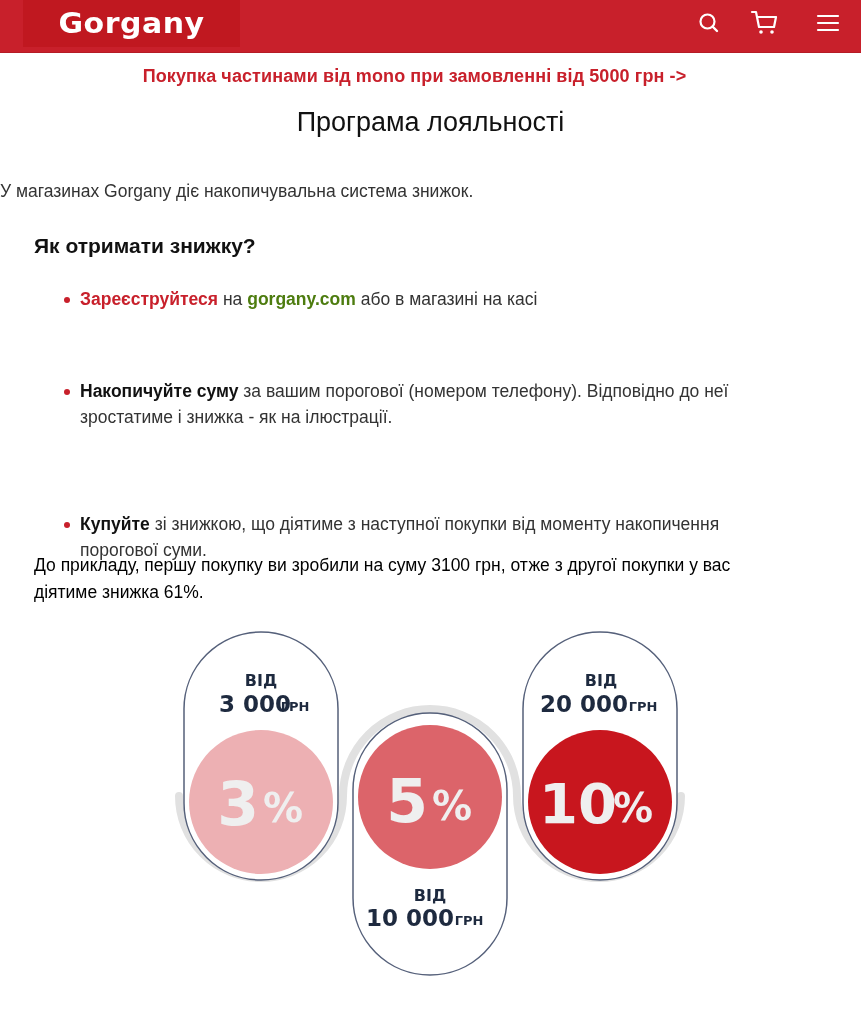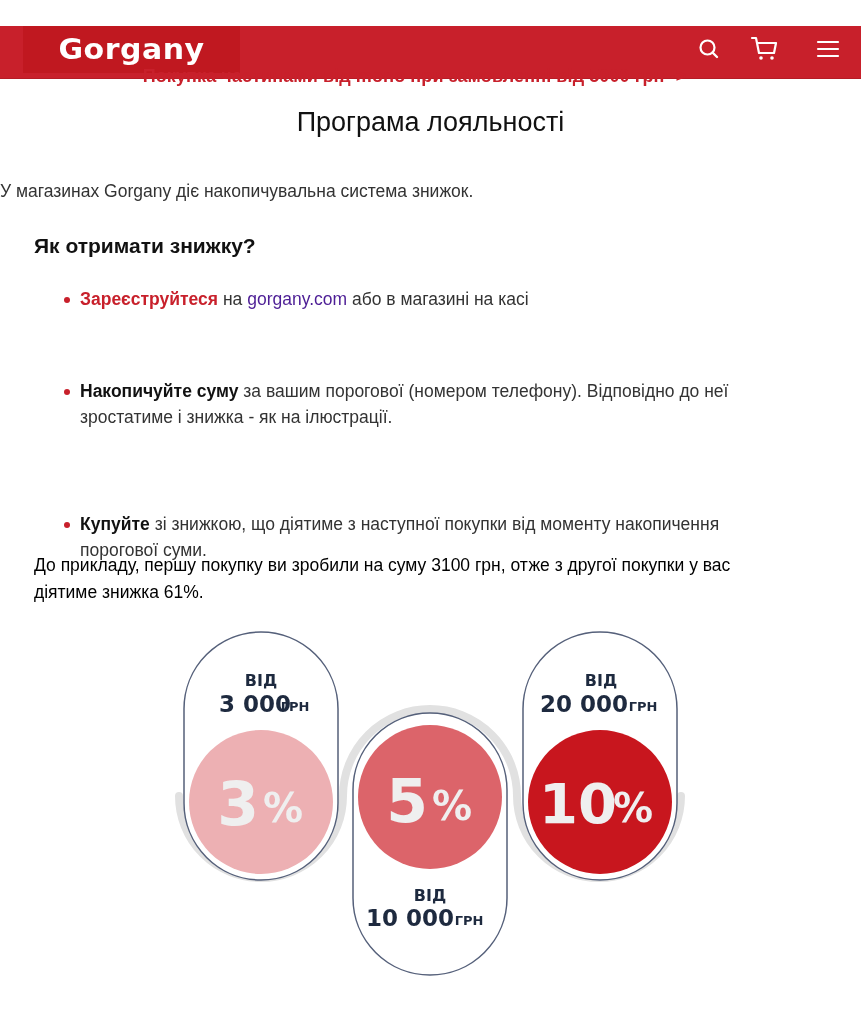--- a/index.html
+++ b/index.html
@@ -1,21 +1,21 @@
 <!DOCTYPE html>
 <html><head>
   <meta charset="utf-8">
   <style>
     * { box-sizing: border-box; margin: 0; padding: 0; }
     html, body { width: 861px; height: 1024px; background: #ffffff; overflow: hidden; }
     body { font-family: "Liberation Sans", "DejaVu Sans", sans-serif; color: #222; position: relative; }
 
     .header {
       position: absolute; left: 0; top: 0; width: 861px; height: 53px;
-      background: #C8202B; border-bottom: 1px solid #b51c26; margin-top: 26px;
+      background: #C8202B; border-bottom: 1px solid #b51c26;
     }
     .logo-box {
       position: absolute; left: 23px; top: 0; width: 217px; height: 47px;
       background: #C01820;
       display: flex; align-items: center; justify-content: center;
     }
     .logo-text {
       font-family: "DejaVu Sans", sans-serif; font-weight: bold;
       font-size: 30px; color: #ffffff; letter-spacing: 0.5px;
       transform: scaleY(0.95);
@@ -42,21 +42,21 @@
     .bullets { position: absolute; left: 62px; top: 286px; width: 740px; list-style: none; }
     .bullets li {
       position: relative; padding-left: 18px; font-size: 17.5px; line-height: 26px; color: #333;
     }
     .bullets li::before {
       content: ""; position: absolute; left: 2px; top: 11px; width: 6px; height: 6px;
       border-radius: 50%; background: #C8202B;
     }
     .bullets li b { color: #111; }
     .bullets li .red { color: #C8202B; font-weight: bold; }
-    .bullets li .link { color: #4c1d95; font-weight: normal; }
+    .bullets li .link { color: #4d7c0f; font-weight: bold; }
     .b1 { position: absolute; top: 0; }
     .b2 { position: absolute; top: 66px; }
     .b3 { position: absolute; top: 147px; }
 
     .example {
       position: absolute; left: 34px; top: 552px; width: 790px;
       font-size: 17.5px; line-height: 27px; color: #000000;
     }
 
     .illus { position: absolute; left: 0; top: 0; width: 861px; height: 1024px; pointer-events: none; }

